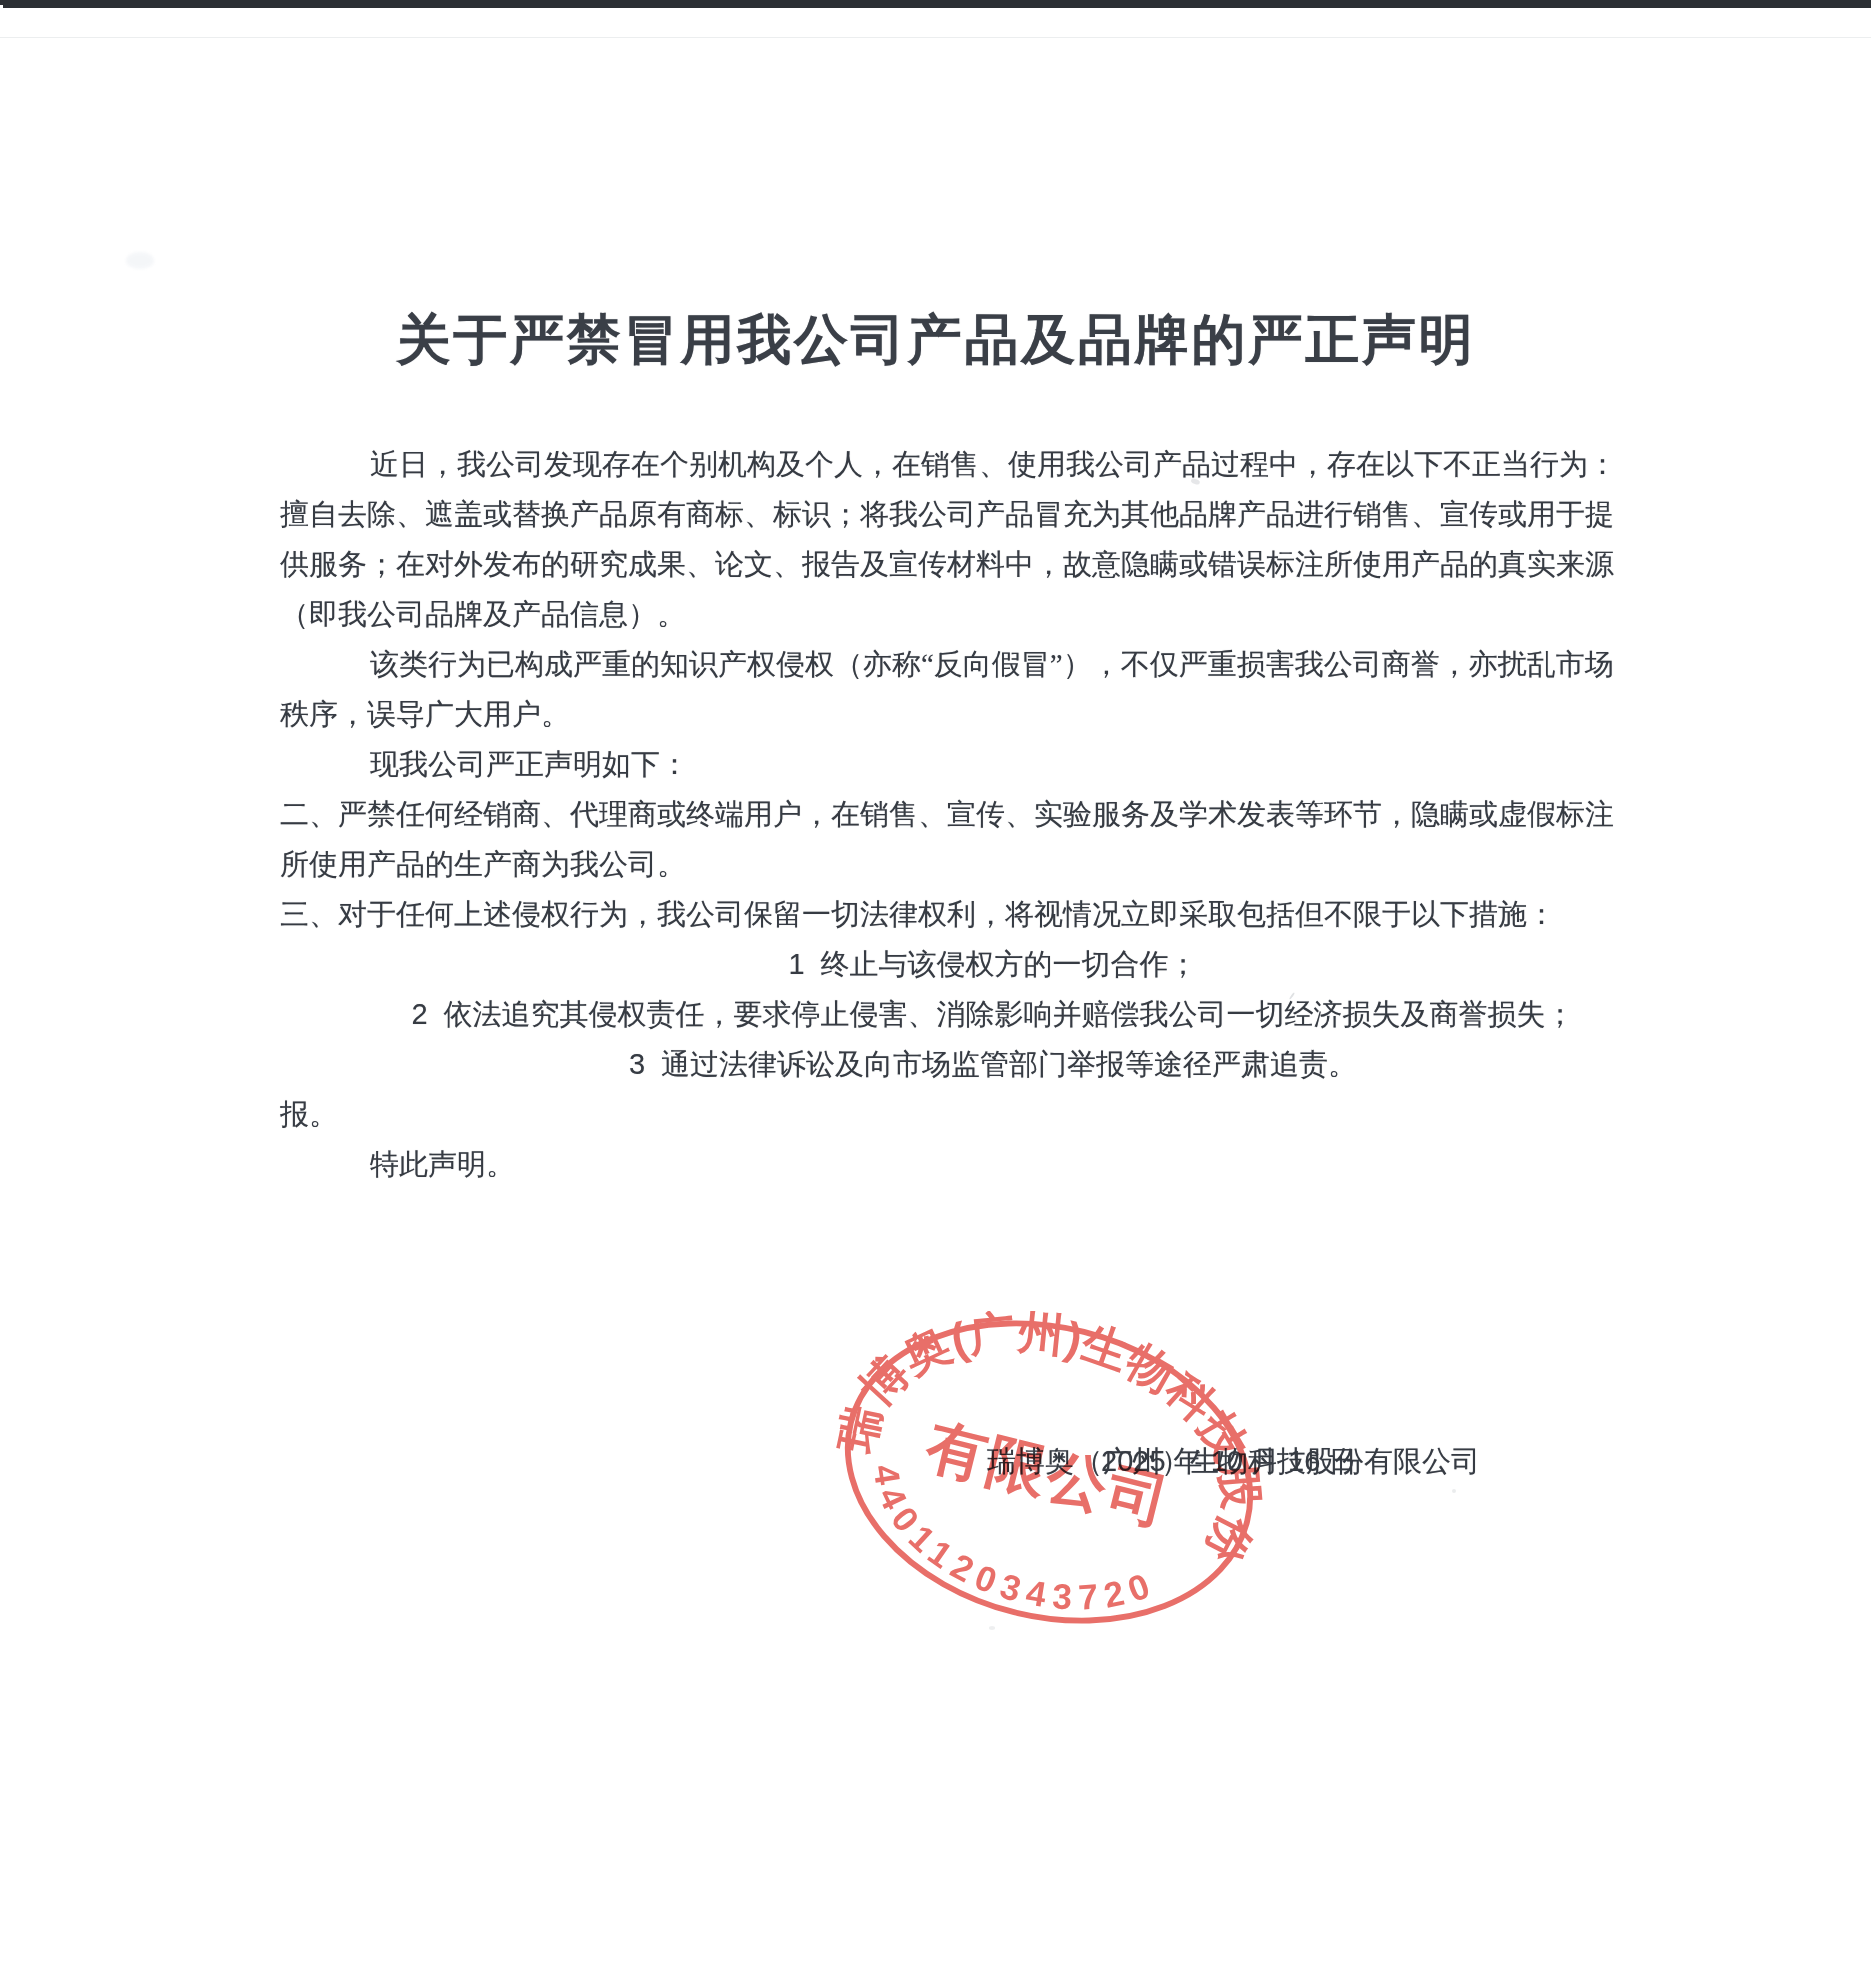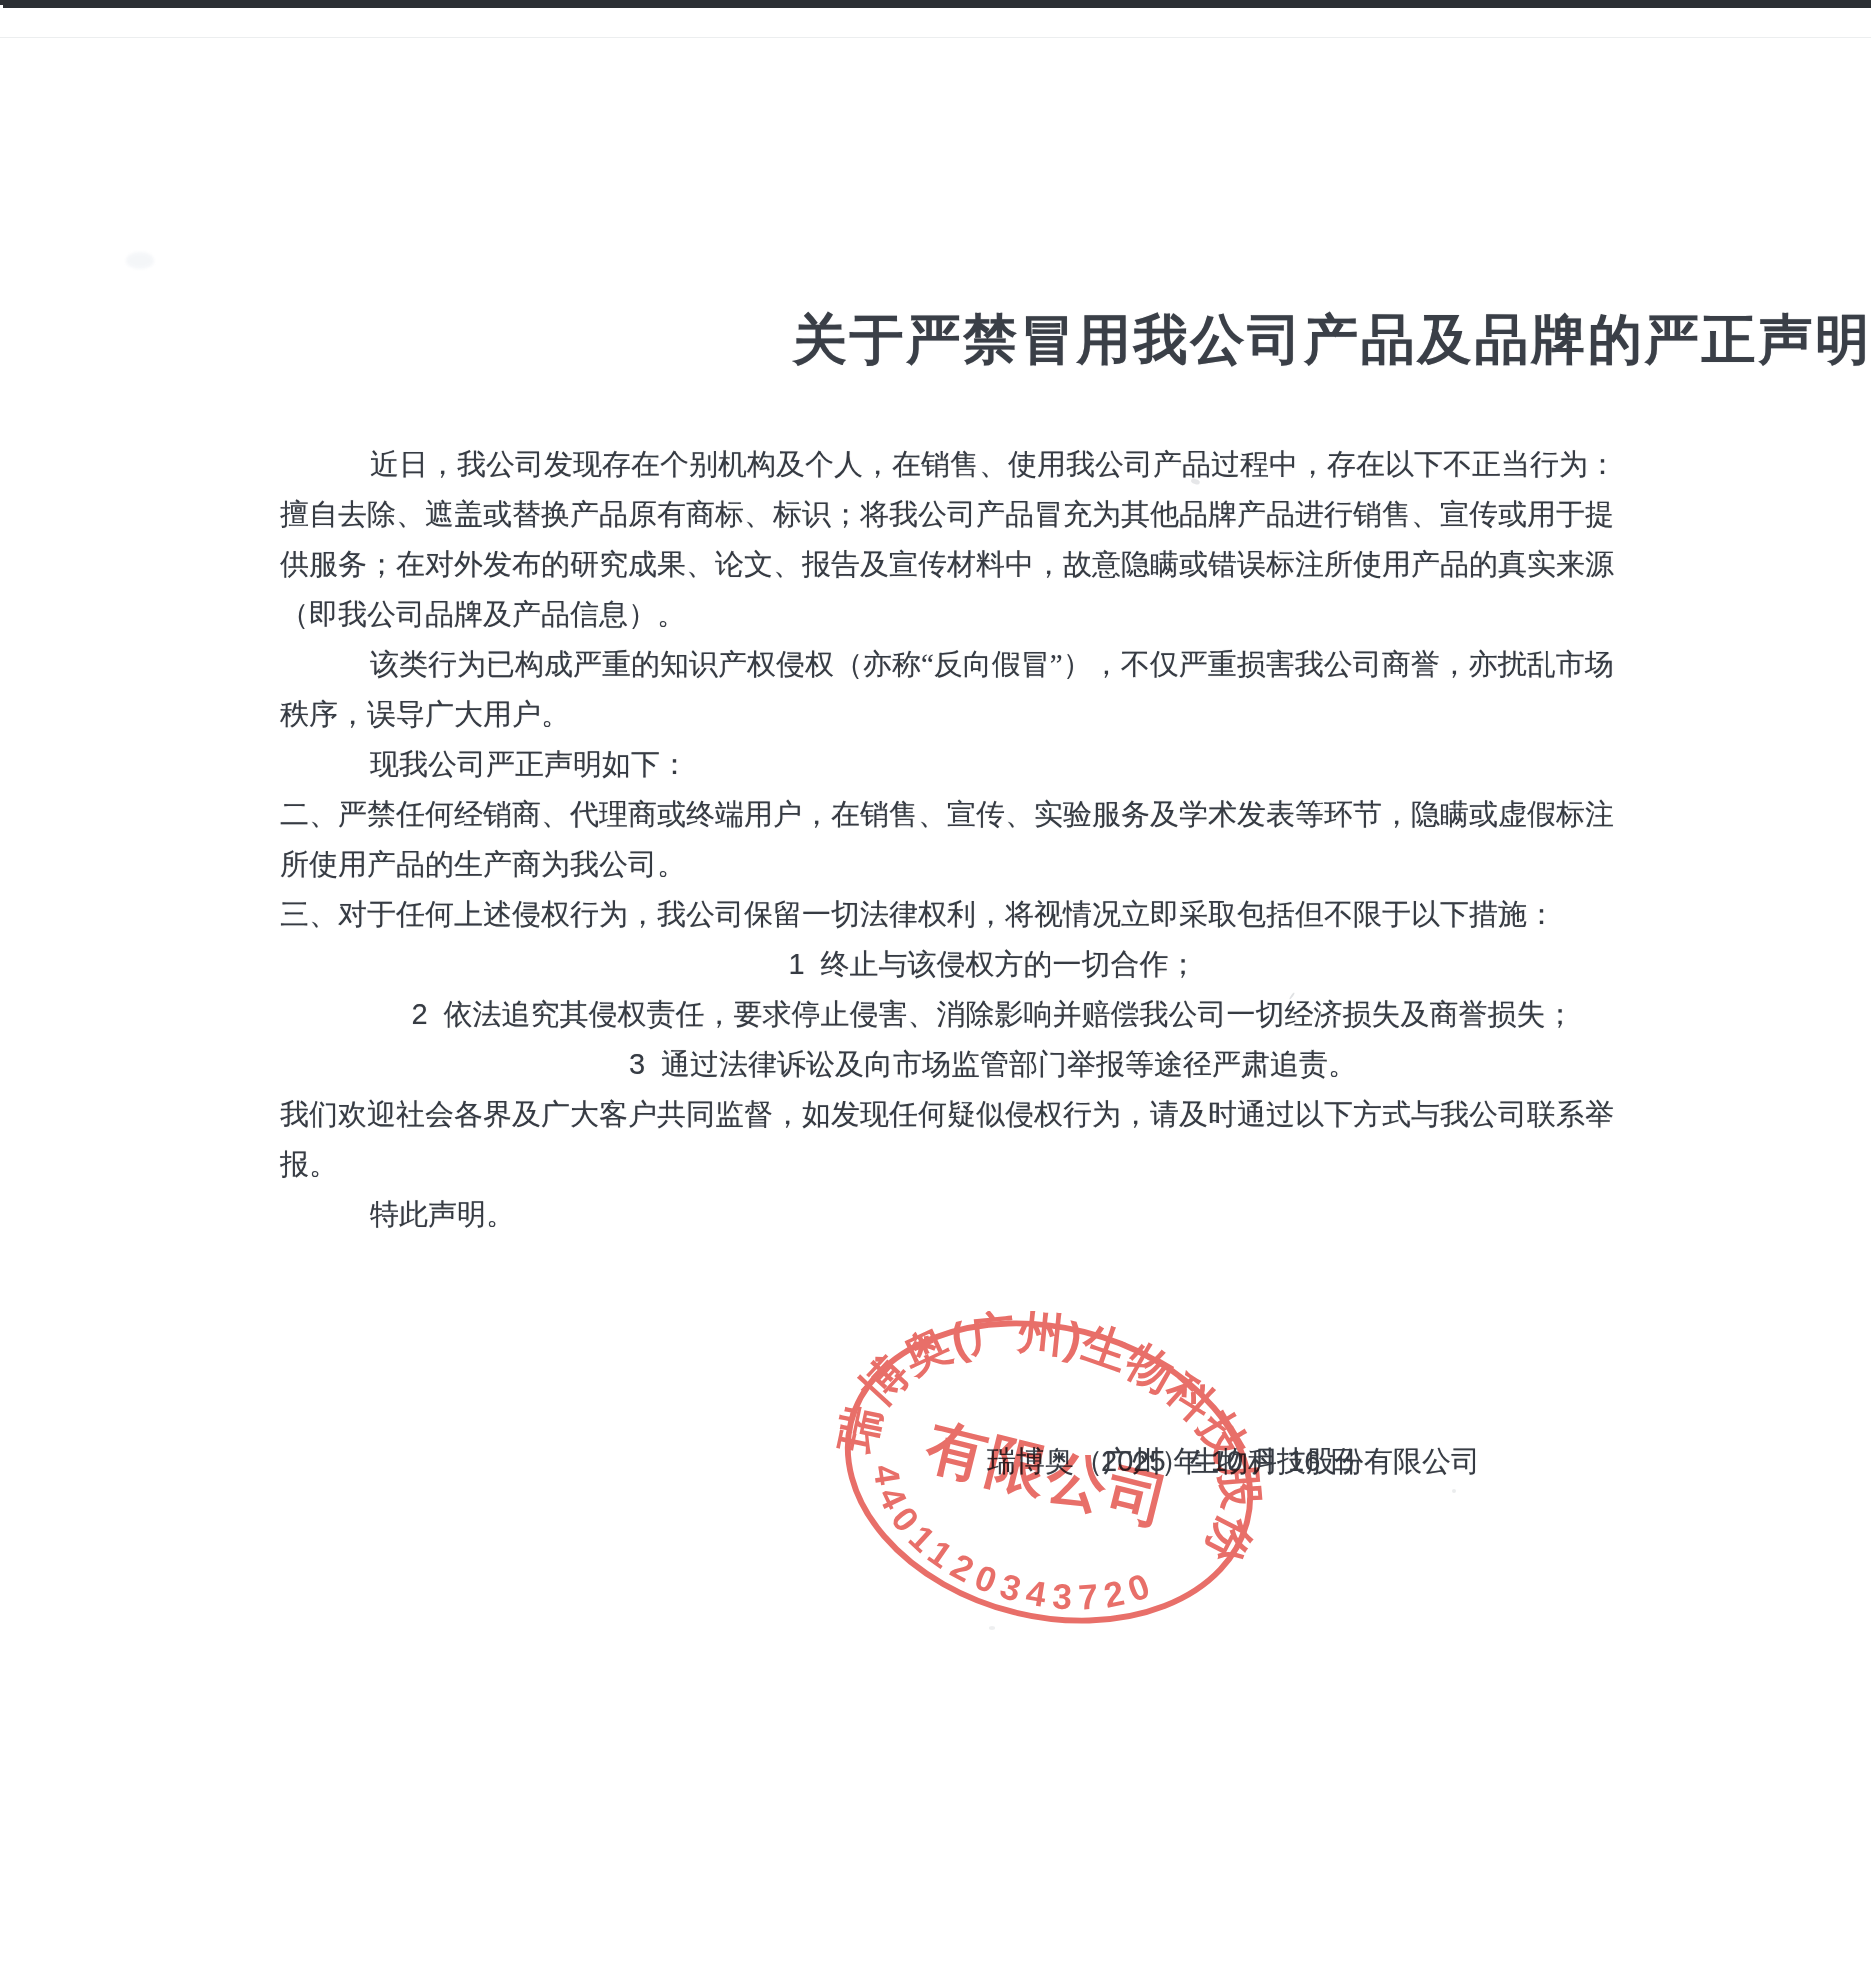--- a/index.html
+++ b/index.html
@@ -17,21 +17,21 @@
   }
   .scanner-bar-nub{
     position:absolute;left:0;top:0;width:3.9px;height:5.1px;background:#2b2f34;
   }
   .scan-line{
     position:absolute;left:0;top:37px;width:100%;height:1.2px;
     background:#aab0b8;opacity:.22;
   }
   .doc-title{
     position:absolute;left:0;top:308px;width:100%;
-    text-align:right;
+    text-align:center;
     font-size:54px;line-height:63px;font-weight:700;
     letter-spacing:2.8px;
     color:#3a3f47;
     text-shadow:0 0 0.8px rgba(58,63,71,.45);
   }
   .doc-body{
     position:absolute;left:280px;top:439px;width:1341px;
   }
   .bline{
     height:50px;line-height:50px;
@@ -85,21 +85,20 @@
   <div class="bline">（即我公司品牌及产品信息）。</div>
   <div class="bline ind">该类行为已构成严重的知识产权侵权（亦称“反向假冒”），不仅严重损害我公司商誉，亦扰乱市场</div>
   <div class="bline">秩序，误导广大用户。</div>
   <div class="bline ind">现我公司严正声明如下：</div>
   <div class="bline">二、严禁任何经销商、代理商或终端用户，在销售、宣传、实验服务及学术发表等环节，隐瞒或虚假标注</div>
   <div class="bline">所使用产品的生产商为我公司。</div>
   <div class="bline">三、对于任何上述侵权行为，我公司保留一切法律权利，将视情况立即采取包括但不限于以下措施：</div>
   <div class="bline sub">1  终止与该侵权方的一切合作；</div>
   <div class="bline sub">2  依法追究其侵权责任，要求停止侵害、消除影响并赔偿我公司一切经济损失及商誉损失；</div>
   <div class="bline sub">3  通过法律诉讼及向市场监管部门举报等途径严肃追责。</div>
-  <div class="bline">我们欢迎社会各界及广大客户共同监督，如发现任何疑似侵权行为，请及时通过以下方式与我公司联系举</div>
   <div class="bline">报。</div>
   <div class="bline ind">特此声明。</div>
 </div>
 
 <div class="sig-company">瑞博奥（广州）生物科技股份有限公司</div>
 <div class="sig-date">2025 年 10 月 16 日</div>
 
 <div class="seal-wrap">
   <svg width="432" height="322" viewBox="0 0 1100 820">
     <g transform="rotate(14 550 410)">

